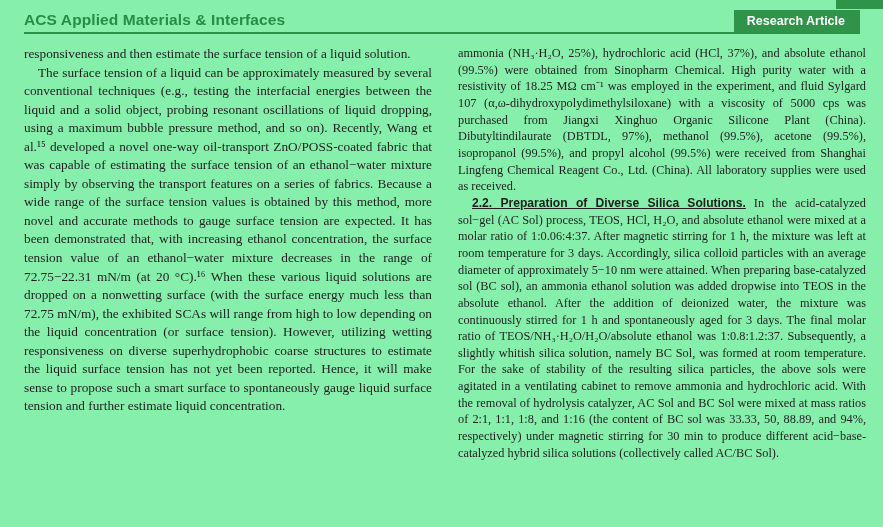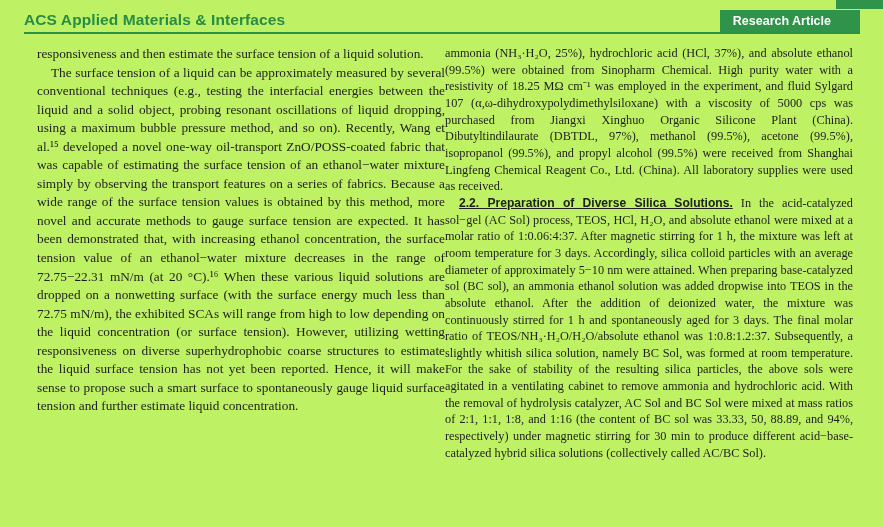--- a/index.html
+++ b/index.html
@@ -4,21 +4,21 @@
 <style>
   :root{
     --green:#2a9147;
     --badge-green:#2f9449;
     --ink:#1e1e1e;
   }
   html,body{margin:0;padding:0;background:#e8e8e8;}
   .page{
     position:relative;
     width:883px;height:527px;
-    background:#bef264;
+    background:#86efac;
     font-family:"Liberation Serif", serif;
     color:var(--ink);
     overflow:hidden;
     margin:0 auto;
   }
   .corner-accent{
     position:absolute;top:0;right:0;
     width:47px;height:9px;
     background:var(--badge-green);
   }
@@ -35,26 +35,26 @@
     padding-bottom:3px;
     letter-spacing:0.1px;
   }
   .badge{
     font-family:"Liberation Sans", sans-serif;
     font-weight:bold;
     font-size:12.5px;
     line-height:1;
     color:#ffffff;
     background:var(--badge-green);
-    padding:5px 29px 5px 13px;
+    padding:5px 15px 5px 13px;
     margin-left:37px;
   }
   .columns{
     position:absolute;top:45px;left:24px;right:17px;
-    display:flex;justify-content:center;
+    display:flex;gap:26px;
   }
   .col{
     width:408px;
     text-align:justify;
     overflow-wrap:break-word;
   }
   .col-left{font-size:13.3px;line-height:18.55px;}
   .col-right{font-size:12.3px;line-height:16.65px;}
   .col p{margin:0;padding:0;}
   .col p.indent{text-indent:14px;}

